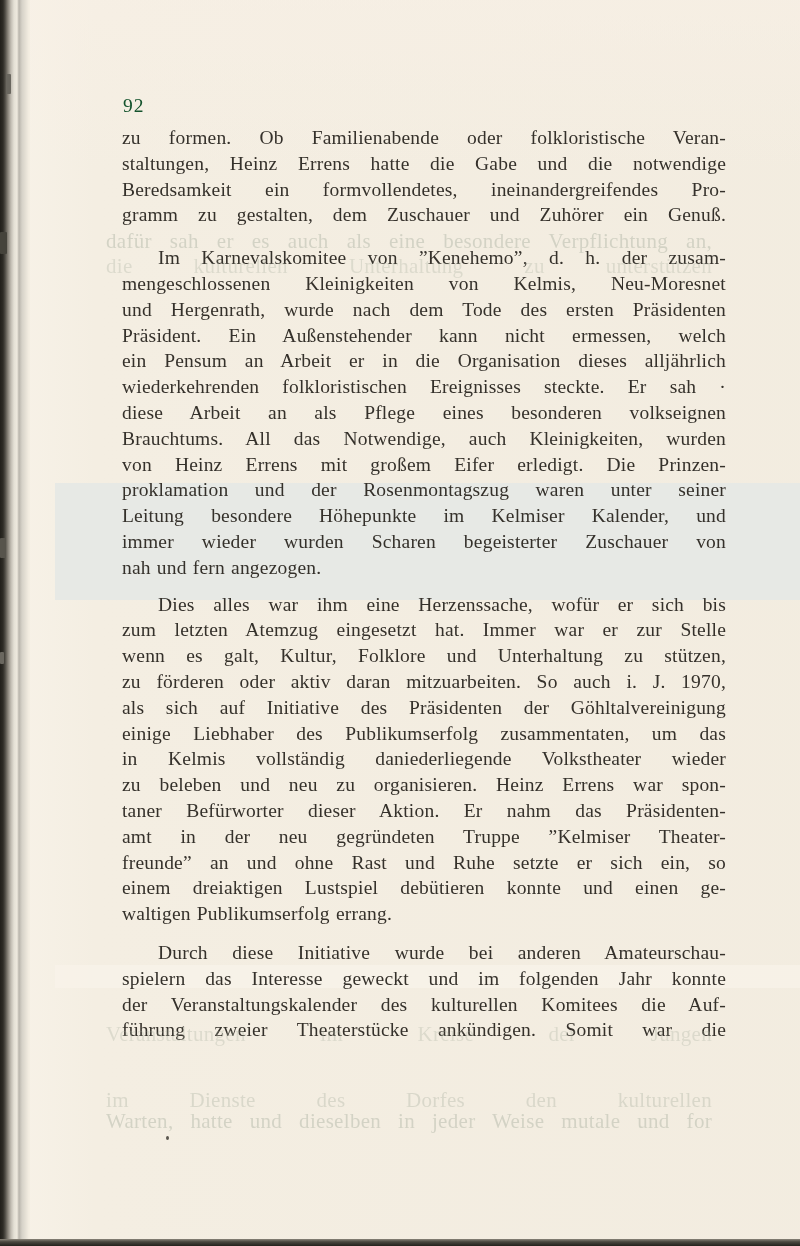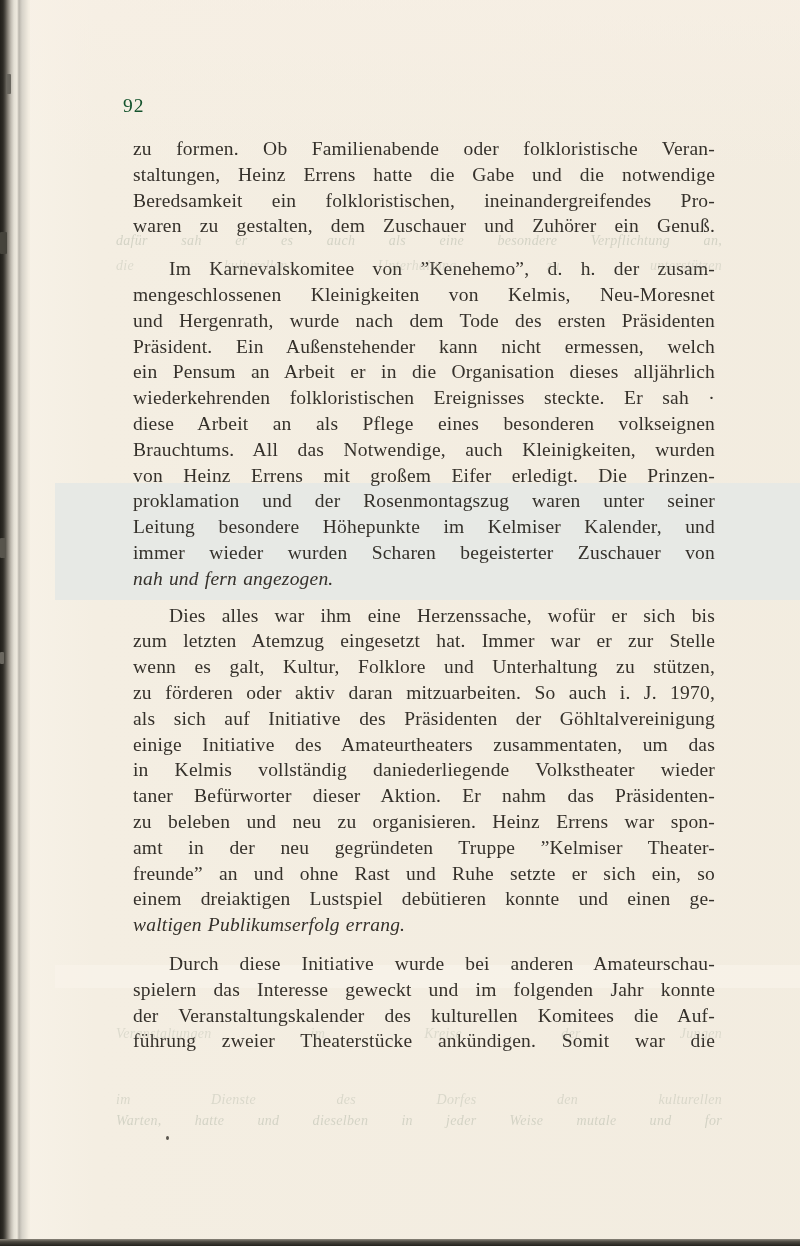--- a/index.html
+++ b/index.html
@@ -46,37 +46,36 @@
   }
   
   .page-number{
     position:absolute;left:123px;top:95px;
     font-size:19.5px;color:#14532d;letter-spacing:1px;
   }
   .text-block{
     position:absolute;left:122px;top:125px;width:604px;
     font-size:19.5px;color:#35312b;letter-spacing:.2px;
   }
-  .para{margin:11px;}
+  .para{margin:0;}
   .para:nth-of-type(2){margin-top:17px;}
   .para:nth-of-type(3){margin-top:11px;}
   .para:nth-of-type(4){margin-top:13px;}
   .line{
     height:25.8px;line-height:25.8px;overflow:hidden;
     text-align:justify;text-align-last:justify;
   }
   .line.first{text-indent:36px;}
-  .line.noj{text-align:left;text-align-last:left;word-spacing:1px;font-style:italic;}
+  .line.noj{text-align:left;text-align-last:left;word-spacing:1px;}
   
   .ghost{
-    position:absolute;left:116px;width:606px;height:24px;line-height:24px;
-    font-size:14px;color:#a8af9f;opacity:.42;filter:blur(.5px);
+    position:absolute;left:106px;width:606px;height:24px;line-height:24px;
+    font-size:21px;color:#a8af9f;opacity:.42;filter:blur(.5px);
     text-align:justify;text-align-last:justify;overflow:hidden;
     letter-spacing:.3px;
-    font-style:italic;
   }
   .ghost.g1{top:229px;}
   .ghost.g2{top:254px;opacity:.3;}
   .ghost.g3{top:1014px;opacity:.3;margin-top:8px;}
   .ghost.g4{top:1088px;opacity:.34;}
   .ghost.g5{top:1109px;}
   .artifact-dot{
     position:absolute;left:166px;top:1136px;width:3px;height:4px;
     background:#5a564e;border-radius:50%;
   }
@@ -97,22 +96,22 @@
 </div>
 
 <div class="bottom-edge"></div>
 
 <div class="page-number">92</div>
 
 <div class="text-block">
     <div class="para">
       <div class="line">zu formen. Ob Familienabende oder folkloristische Veran-</div>
       <div class="line">staltungen, Heinz Errens hatte die Gabe und die notwendige</div>
-      <div class="line">Beredsamkeit ein folkloristischen, ineinandergreifendes Pro-</div>
-      <div class="line">waren zu gestalten, dem Zuschauer und Zuhörer ein Genuß.</div>
+      <div class="line">Beredsamkeit ein formvollendetes, ineinandergreifendes Pro-</div>
+      <div class="line">gramm zu gestalten, dem Zuschauer und Zuhörer ein Genuß.</div>
     </div>
     <div class="para">
       <div class="line first">Im Karnevalskomitee von ”Kenehemo”, d. h. der zusam-</div>
       <div class="line">mengeschlossenen Kleinigkeiten von Kelmis, Neu-Moresnet</div>
       <div class="line">und Hergenrath, wurde nach dem Tode des ersten Präsidenten</div>
       <div class="line">Präsident. Ein Außenstehender kann nicht ermessen, welch</div>
       <div class="line">ein Pensum an Arbeit er in die Organisation dieses alljährlich</div>
       <div class="line">wiederkehrenden folkloristischen Ereignisses steckte. Er sah ·</div>
       <div class="line">diese Arbeit an als Pflege eines besonderen volkseignen</div>
       <div class="line">Brauchtums. All das Notwendige, auch Kleinigkeiten, wurden</div>
@@ -121,24 +120,24 @@
       <div class="line">Leitung besondere Höhepunkte im Kelmiser Kalender, und</div>
       <div class="line">immer wieder wurden Scharen begeisterter Zuschauer von</div>
       <div class="line noj">nah und fern angezogen.</div>
     </div>
     <div class="para">
       <div class="line first">Dies alles war ihm eine Herzenssache, wofür er sich bis</div>
       <div class="line">zum letzten Atemzug eingesetzt hat. Immer war er zur Stelle</div>
       <div class="line">wenn es galt, Kultur, Folklore und Unterhaltung zu stützen,</div>
       <div class="line">zu förderen oder aktiv daran mitzuarbeiten. So auch i. J. 1970,</div>
       <div class="line">als sich auf Initiative des Präsidenten der Göhltalvereinigung</div>
-      <div class="line">einige Initiative des Amateurtheaters zusammentaten, um das</div>
+      <div class="line">einige Liebhaber des Publikumserfolg zusammentaten, um das</div>
       <div class="line">in Kelmis vollständig daniederliegende Volkstheater wieder</div>
+      <div class="line">zu beleben und neu zu organisieren. Heinz Errens war spon-</div>
       <div class="line">taner Befürworter dieser Aktion. Er nahm das Präsidenten-</div>
-      <div class="line">zu beleben und neu zu organisieren. Heinz Errens war spon-</div>
       <div class="line">amt in der neu gegründeten Truppe ”Kelmiser Theater-</div>
       <div class="line">freunde” an und ohne Rast und Ruhe setzte er sich ein, so</div>
       <div class="line">einem dreiaktigen Lustspiel debütieren konnte und einen ge-</div>
       <div class="line noj">waltigen Publikumserfolg errang.</div>
     </div>
     <div class="para">
       <div class="line first">Durch diese Initiative wurde bei anderen Amateurschau-</div>
       <div class="line">spielern das Interesse geweckt und im folgenden Jahr konnte</div>
       <div class="line">der Veranstaltungskalender des kulturellen Komitees die Auf-</div>
       <div class="line">führung zweier Theaterstücke ankündigen. Somit war die</div>

